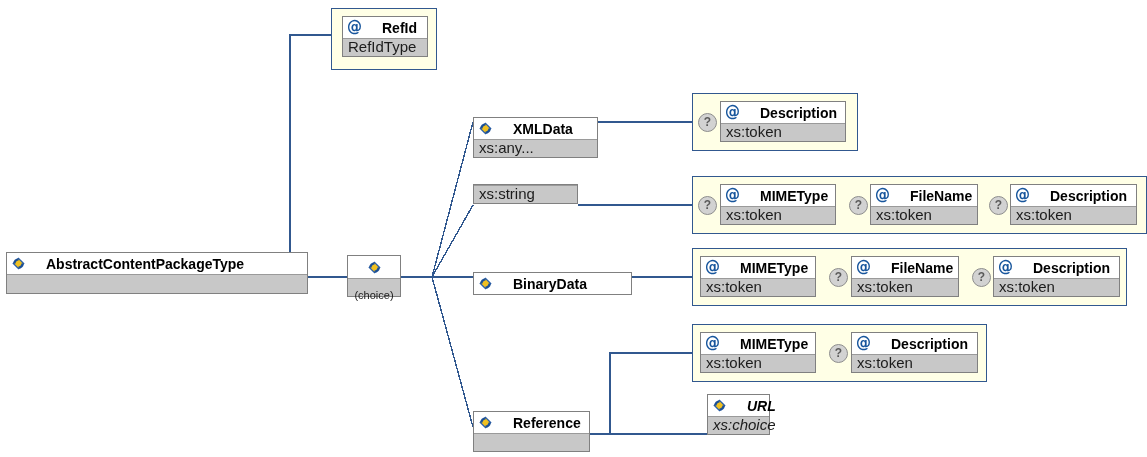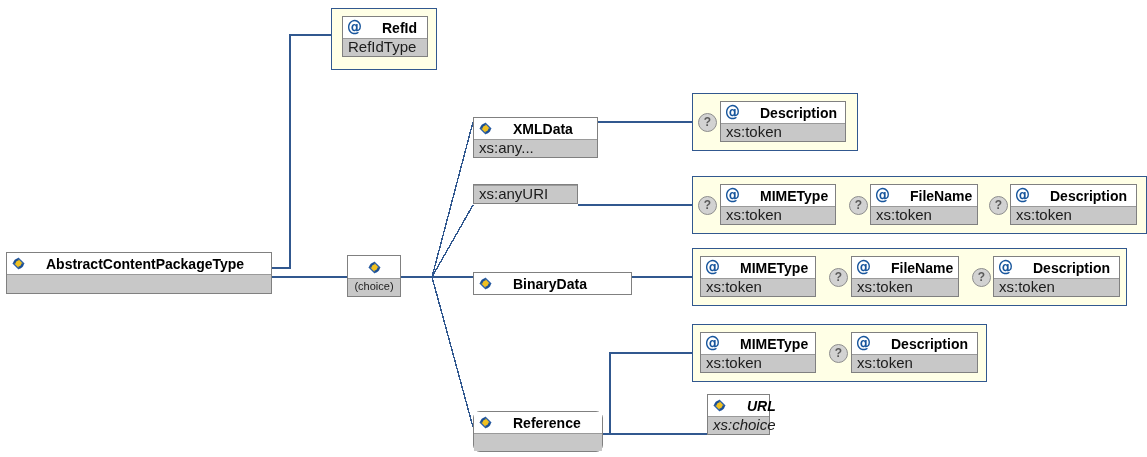--- a/index.html
+++ b/index.html
@@ -65,21 +65,21 @@
     width:54px;
   }
   .node.choice .title{
     justify-content:center;
     padding:2px 0 1px 0;
     height:22px;
   }
   .node.choice .type{
     text-align:center;
     font-size:11px;
-    padding:0 0 2px 0;
+    padding:9px 0 2px 0;
   }
 
   
   .attrbox{
     position:absolute;
     box-sizing:border-box;
     border:1px solid #31588f;
     background:#ffffe6;
     z-index:3;
   }
@@ -141,21 +141,21 @@
       <path d="M578,205 L692,205"></path>
 
       <path d="M632,277 L692,277"></path>
 
       <path d="M590,434 L610,434 L610,353 L692,353"></path>
 
       <path d="M590,434 L707,434"></path>
     </g>
   </svg>
 
-  <div class="node root" style="left:6px; top:252px; width:266px;">
+  <div class="node root" style="left:6px; top:252px; width:302px;">
     <div class="title">
       <span class="ico">
         <svg width="15" height="15" viewBox="0 0 15 15">
           <polygon points="7.5,1.4 13.6,7.5 7.5,13.6 1.4,7.5" fill="#2b5fa8"></polygon>
           <polygon points="7.5,3.3 11.7,7.5 7.5,11.7 3.3,7.5" fill="#f0c020"></polygon>
           <path d="M2.2,7.5 A5.3,5.3 0 0 1 7.5,2.2 L7.5,4.6 A2.9,2.9 0 0 0 4.6,7.5 Z" fill="#1b4f96"></path>
           <path d="M12.8,7.5 A5.3,5.3 0 0 1 7.5,12.8 L7.5,10.4 A2.9,2.9 0 0 0 10.4,7.5 Z" fill="#1b4f96"></path>
         </svg>
       </span>
       <span class="lbl">AbstractContentPackageType</span>
@@ -205,21 +205,21 @@
   <div class="qmark" style="left:698px; top:113px;">?</div>
   <div class="node attr" style="left:720px; top:101px; width:126px;">
     <div class="title">
       <span class="ico ico-at">@</span>
       <span class="lbl">Description</span>
     </div>
     <div class="type">xs:token</div>
   </div>
 
   <div class="node" style="left:473px; top:184px; width:105px;">
-    <div class="type">xs:anyURI</div>
+    <div class="type">xs:string</div>
   </div>
 
   <div class="attrbox" style="left:692px; top:176px; width:455px; height:58px;"></div>
 
   <div class="qmark" style="left:698px; top:196px;">?</div>
   <div class="node attr" style="left:720px; top:184px; width:116px;">
     <div class="title">
       <span class="ico ico-at">@</span>
       <span class="lbl">MIMEType</span>
     </div>
@@ -279,21 +279,21 @@
 
   <div class="qmark" style="left:972px; top:268px;">?</div>
   <div class="node attr" style="left:993px; top:256px; width:127px;">
     <div class="title">
       <span class="ico ico-at">@</span>
       <span class="lbl">Description</span>
     </div>
     <div class="type">xs:token</div>
   </div>
 
-  <div class="node" style="left:473px; top:411px; width:130px;border-radius:7px;">
+  <div class="node" style="left:473px; top:411px; width:117px;">
     <div class="title">
       <span class="ico">
         <svg width="15" height="15" viewBox="0 0 15 15">
           <polygon points="7.5,1.4 13.6,7.5 7.5,13.6 1.4,7.5" fill="#2b5fa8"></polygon>
           <polygon points="7.5,3.3 11.7,7.5 7.5,11.7 3.3,7.5" fill="#f0c020"></polygon>
           <path d="M2.2,7.5 A5.3,5.3 0 0 1 7.5,2.2 L7.5,4.6 A2.9,2.9 0 0 0 4.6,7.5 Z" fill="#1b4f96"></path>
           <path d="M12.8,7.5 A5.3,5.3 0 0 1 7.5,12.8 L7.5,10.4 A2.9,2.9 0 0 0 10.4,7.5 Z" fill="#1b4f96"></path>
         </svg>
       </span>
       <span class="lbl">Reference</span>

